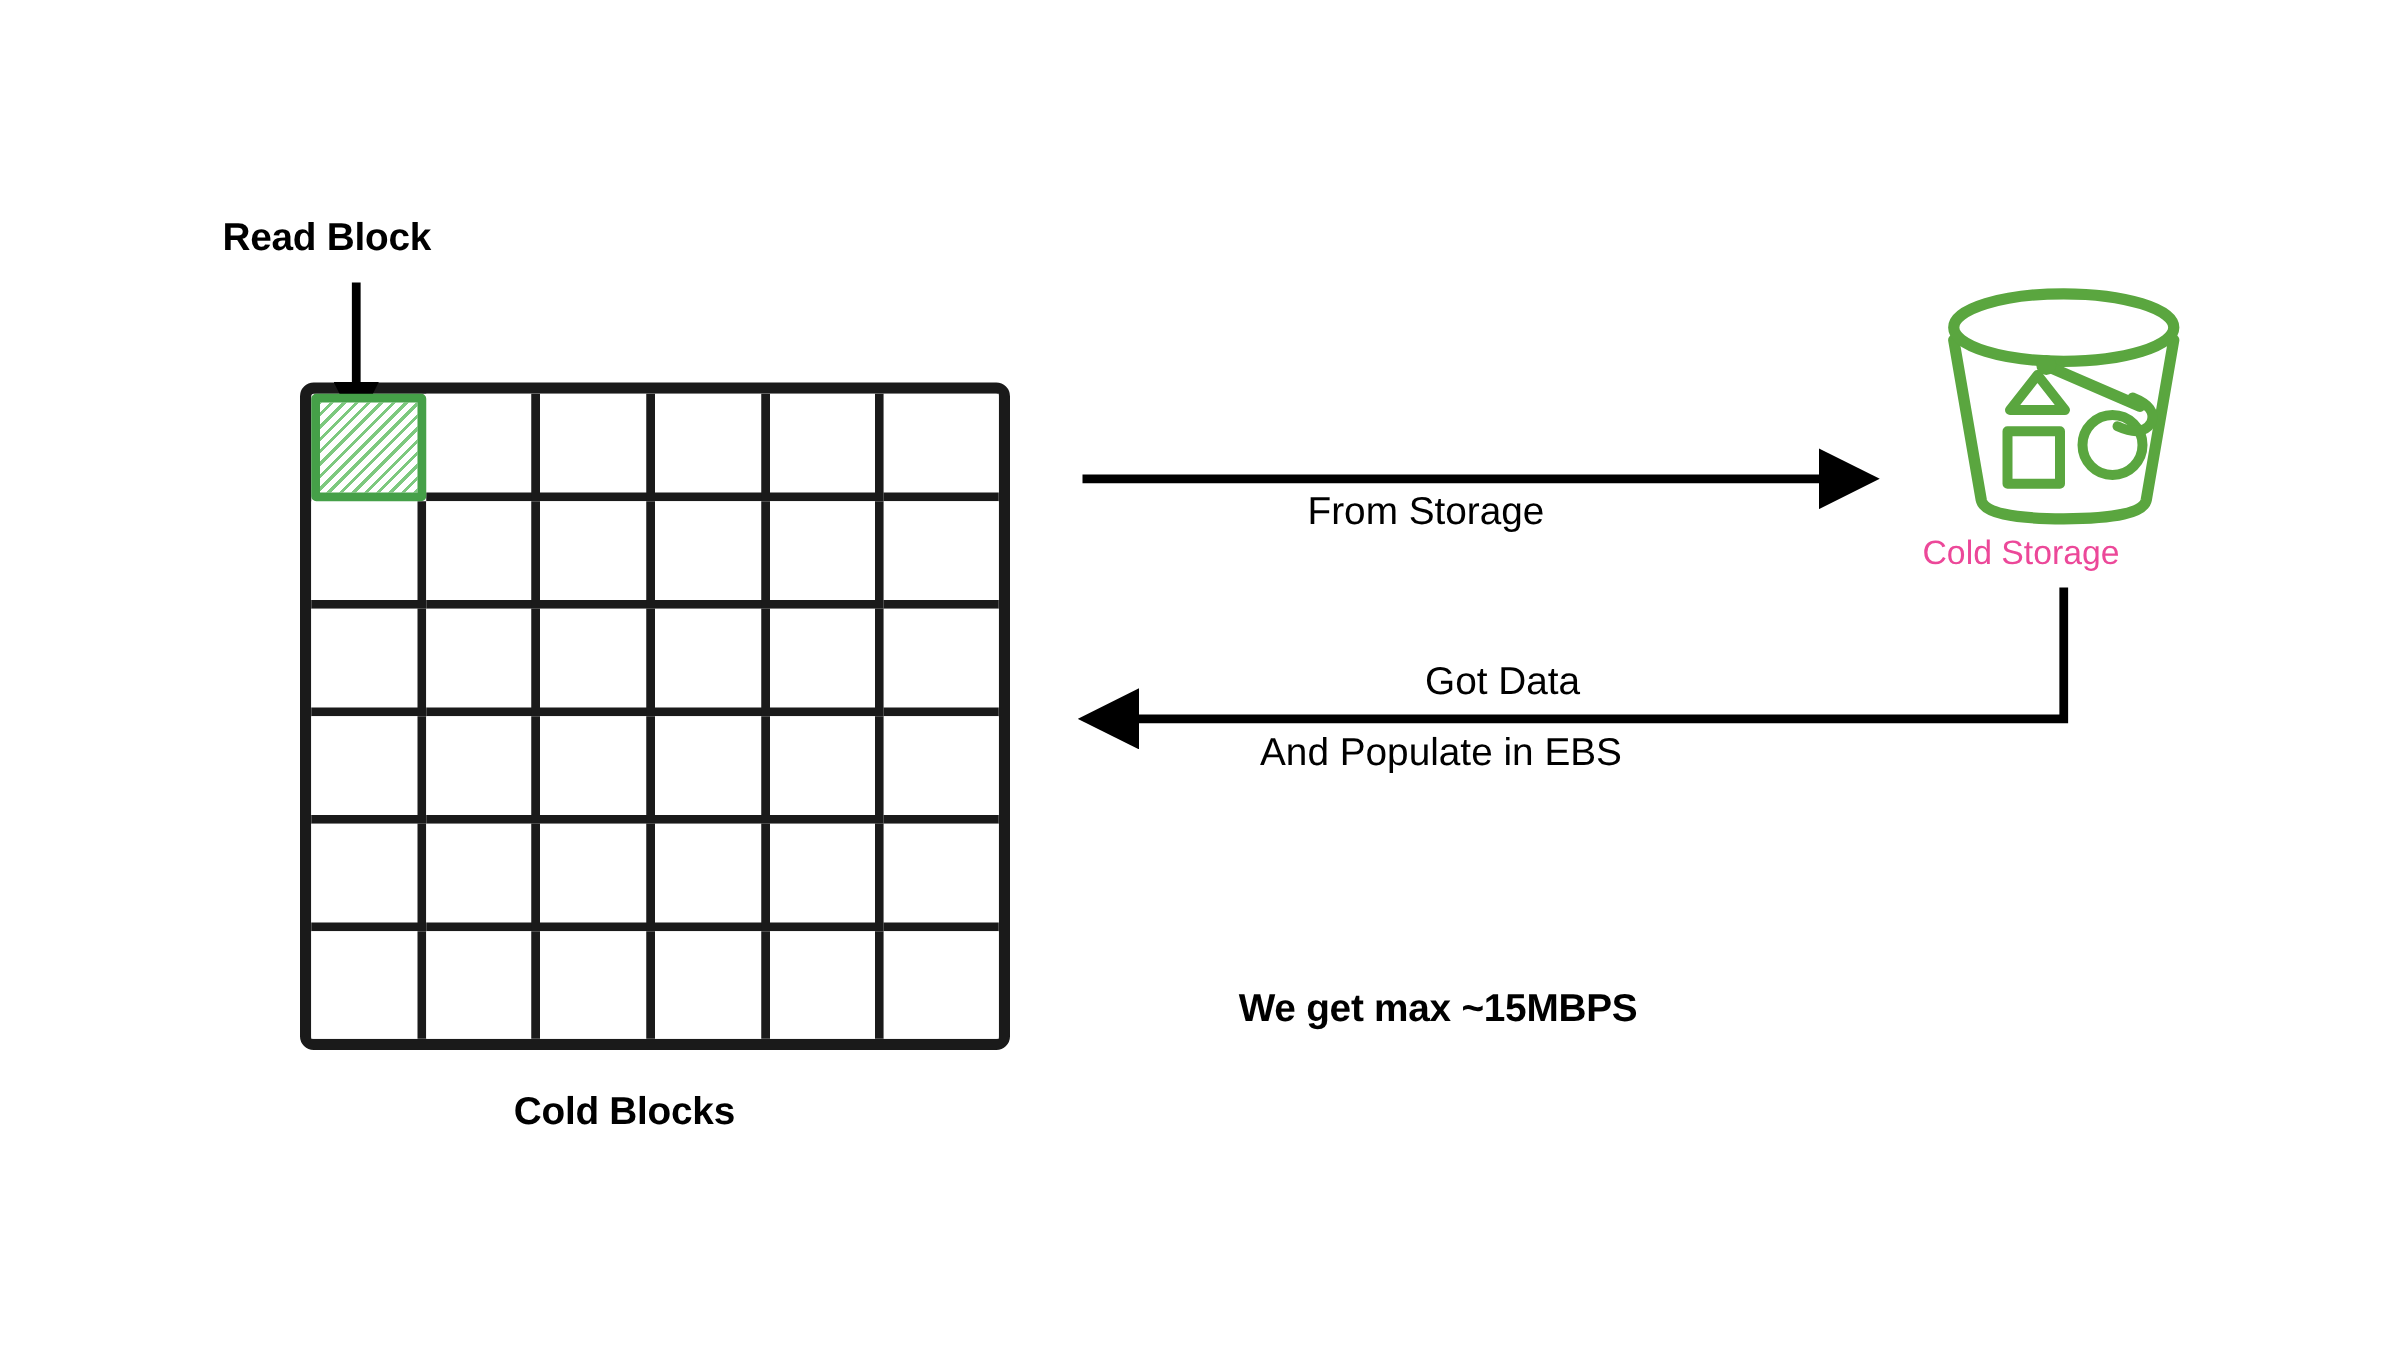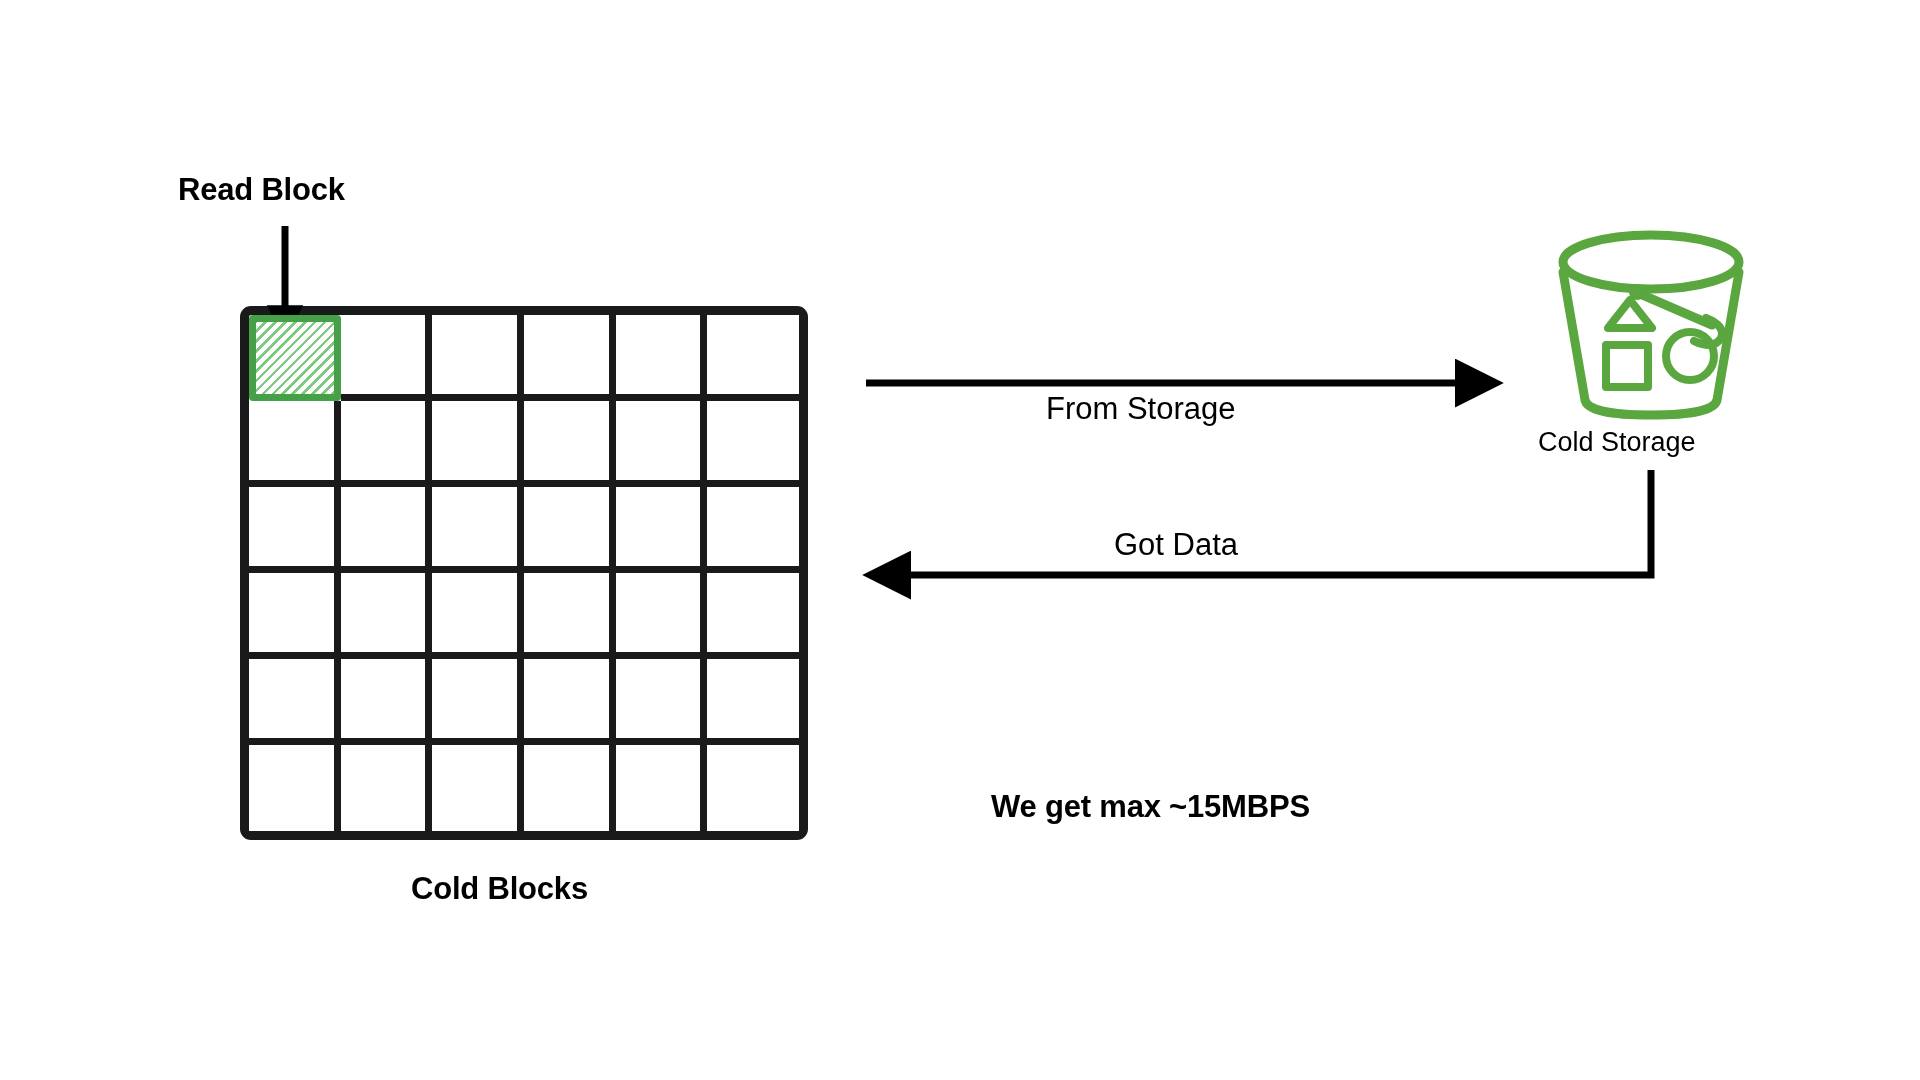--- a/index.html
+++ b/index.html
@@ -26,21 +26,21 @@
     position: absolute;
     font-weight: bold;
     color: #000000;
     white-space: nowrap;
     letter-spacing: -0.2px;
     text-align: center;
   }
   .label-reg {
     position: absolute;
     font-weight: normal;
-    color: #000000;
+    color: #ec4899;
     white-space: nowrap;
   }
 
   #read-block-label {
     left: 178px;
     top: 172px;
     font-size: 31px;
   }
 
   #disk-blocks-label {
@@ -69,21 +69,21 @@
   .arrow-caption {
     position: absolute;
     font-size: 31px;
     font-weight: normal;
     color: #000000;
     white-space: nowrap;
     text-align: center;
   }
   #fetch-line1 { left: 999px; top: 334px; }
   #fetch-line2 { left: 1046px; top: 391px; }
-  #got-line1   { left: 1114px; top: 527px; text-align: right; }
+  #got-line1   { left: 1140px; top: 527px; text-align: right; }
   #got-line2   { left: 1008px; top: 584px; }
 
   
   #disk-grid {
     position: absolute;
     left: 240px;
     top: 306px;
     width: 568px;
     height: 534px;
     box-sizing: border-box;
@@ -178,20 +178,21 @@
     <div class="cell last-row"></div>
     <div class="cell last-row"></div>
     <div class="cell last-col last-row"></div>
   </div>
 
   <div class="label-bold" id="disk-blocks-label">Cold Blocks</div>
 
   <div class="arrow-caption" id="fetch-line2">From Storage</div>
 
   <div class="arrow-caption" id="got-line1">Got Data</div>
+  <div class="arrow-caption" id="got-line2">And Populate in EBS</div>
 
   <div class="label-reg" id="cold-storage-label">Cold Storage</div>
 
   <div class="label-bold" id="throughput-line1">We get max ~15MBPS</div>
 
   <svg class="overlay" viewBox="0 0 1920 1080" xmlns="http://www.w3.org/2000/svg">
 
     <defs>
       <marker id="arrowhead-right" markerWidth="7" markerHeight="7" refX="5.6" refY="3.5" orient="auto" markerUnits="strokeWidth">
         <path d="M0,0 L7,3.5 L0,7 Z" fill="#000000"></path>

